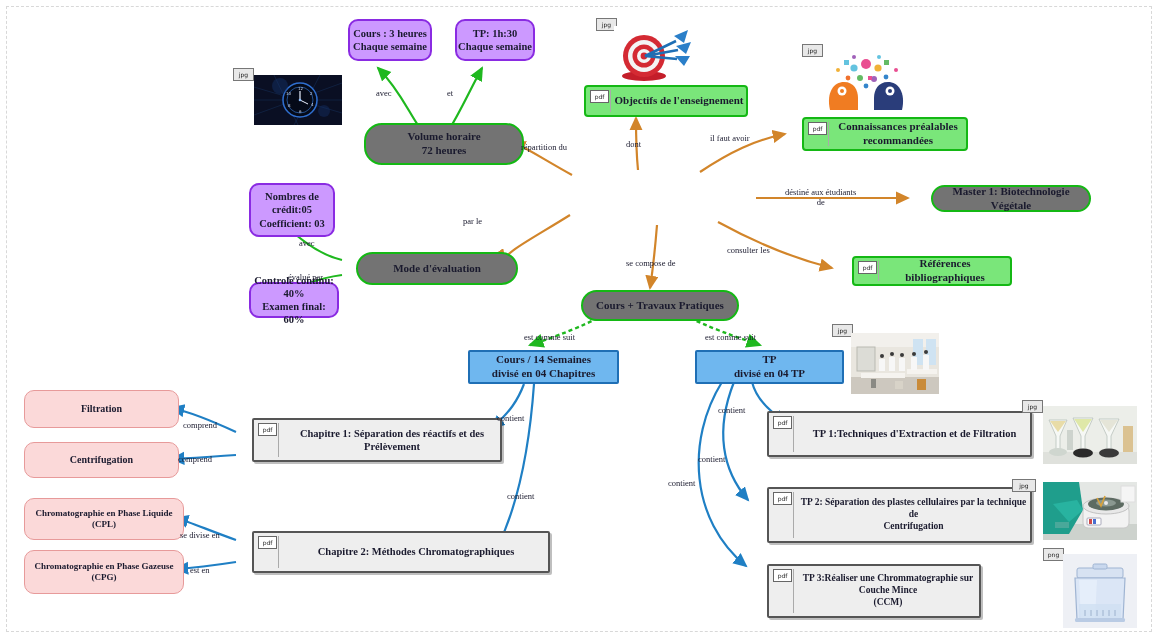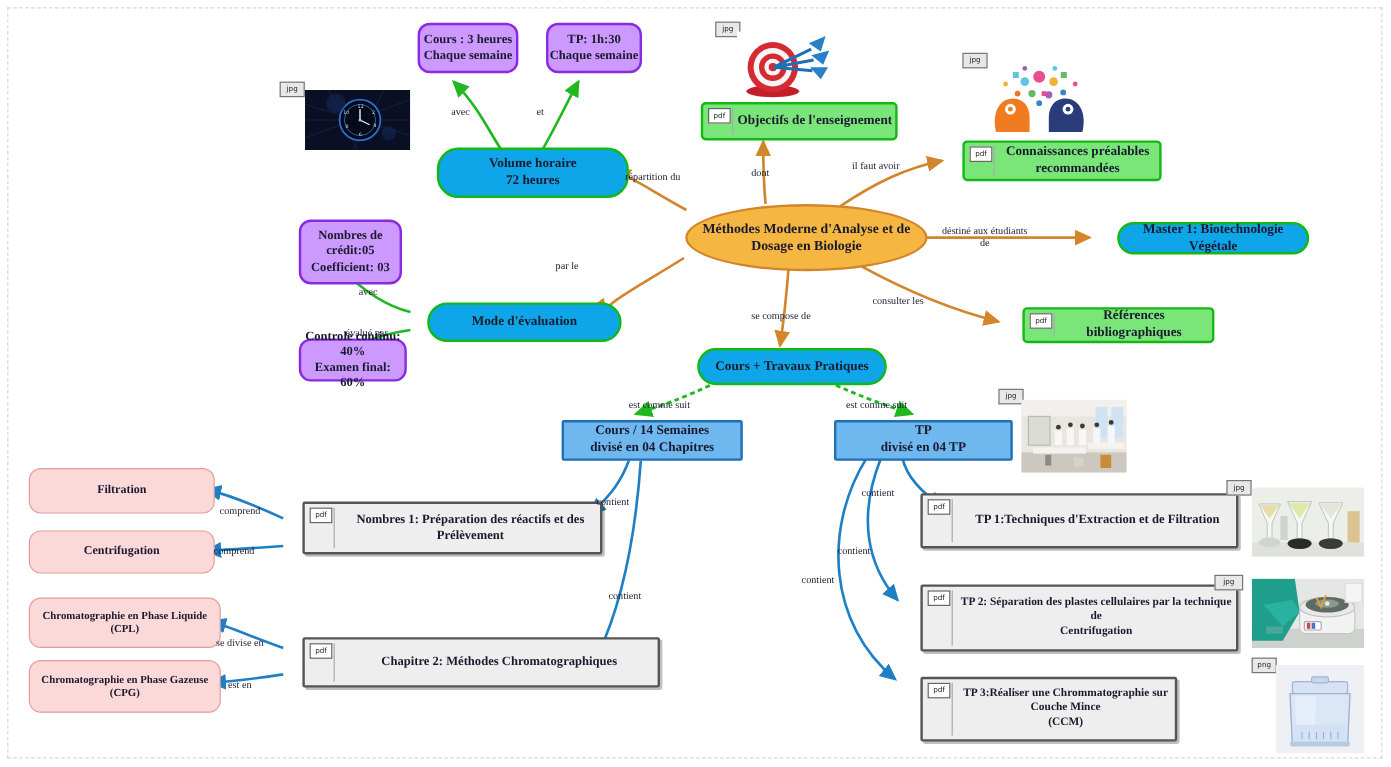--- a/index.html
+++ b/index.html
@@ -4,21 +4,21 @@
 <style>
   html,body{margin:0;padding:0;background:#ffffff;}
   body{font-family:"Liberation Serif", serif;}
   #canvas{position:relative;width:1159px;height:639px;background:#fff;overflow:hidden;}
   #frame{position:absolute;left:6px;top:6px;width:1146px;height:626px;border:1px dashed #d8d8d8;box-sizing:border-box;}
   svg#edges{position:absolute;left:0;top:0;width:1159px;height:639px;pointer-events:none;}
 
   .node{position:absolute;box-sizing:border-box;display:flex;align-items:center;justify-content:center;text-align:center;
         font-weight:bold;color:#1a1a2e;line-height:1.25;margin-left:16px;}
   .purple{background:#cc99ff;border:2px solid #8a2be2;border-radius:10px;font-size:10.5px;}
-  .green{background:#0ea5e9;border:2px solid #14b814;border-radius:18px;font-size:11px;}
+  .green{background:#737373;border:2px solid #14b814;border-radius:18px;font-size:11px;}
   .green-sq{background:#7ae67a;border:2px solid #14b814;border-radius:4px;font-size:11px;}
   .orange-ellipse{background:#f5b642;border:2px solid #d2852a;border-radius:50%;font-size:11.5px;}
   .blue{background:#6fb7ef;border:2px solid #1f6fb5;border-radius:2px;font-size:11px;}
   .pink{background:#fbd9d9;border:1.5px solid #e79a9a;border-radius:10px;font-size:10px;}
   .doc{background:#eeeeee;border:2px solid #555;border-radius:2px;font-size:10.5px;
        box-shadow:2px 2px 0 rgba(0,0,0,.25);}
   .doc .dtxt{width:100%;padding-left:30px;box-sizing:border-box;}
 
   .badge{position:absolute;left:4px;top:3px;width:17px;height:11px;background:#fff;border:1px solid #666;
          font-family:"DejaVu Sans",sans-serif;font-size:6px;font-weight:normal;color:#222;
@@ -112,23 +112,20 @@
       <span>recommandées</span>
     </span>
   </div>
 
   <div class="node green-sq" style="left:568px;top:85px;width:164px;height:32px;">
     <span class="badge">pdf</span>
     <span class="vline"></span>
     <span style="padding-left:26px;">Objectifs  de l'enseignement</span>
   </div>
 
-  <div class="node orange-ellipse" style="left:555px;top:170px;width:202px;height:56px;">
-    <span style="padding:0 12px;">Méthodes Moderne d'Analyse et de Dosage en Biologie</span>
-  </div>
 
   <div class="node purple" style="left:233px;top:183px;width:86px;height:54px;text-align:center;">
     <span>
       <span>Nombres de crédit:05</span><br>
       <span>Coefficient: 03</span>
     </span>
   </div>
 
   <div class="node green" style="left:340px;top:252px;width:162px;height:33px;">
     <span>Mode d'évaluation</span>
@@ -165,21 +162,21 @@
   <div class="node blue" style="left:679px;top:350px;width:149px;height:34px;">
     <span>
       <span>TP</span><br>
       <span>divisé en 04 TP</span>
     </span>
   </div>
 
   <div class="node doc" style="left:236px;top:418px;width:250px;height:44px;">
     <span class="badge">pdf</span>
     <span class="vline"></span>
-    <span class="dtxt">Nombres 1: Préparation des réactifs et des Prélèvement</span>
+    <span class="dtxt">Chapitre 1: Séparation des réactifs et des Prélèvement</span>
   </div>
 
   <div class="node doc" style="left:236px;top:531px;width:298px;height:42px;">
     <span class="badge">pdf</span>
     <span class="vline"></span>
     <span class="dtxt">Chapitre 2: Méthodes Chromatographiques</span>
   </div>
 
   <div class="node doc" style="left:751px;top:411px;width:265px;height:46px;">
     <span class="badge">pdf</span>

